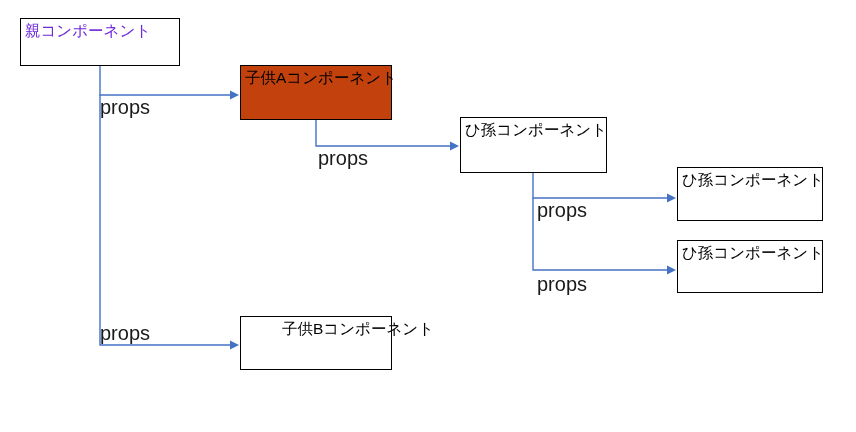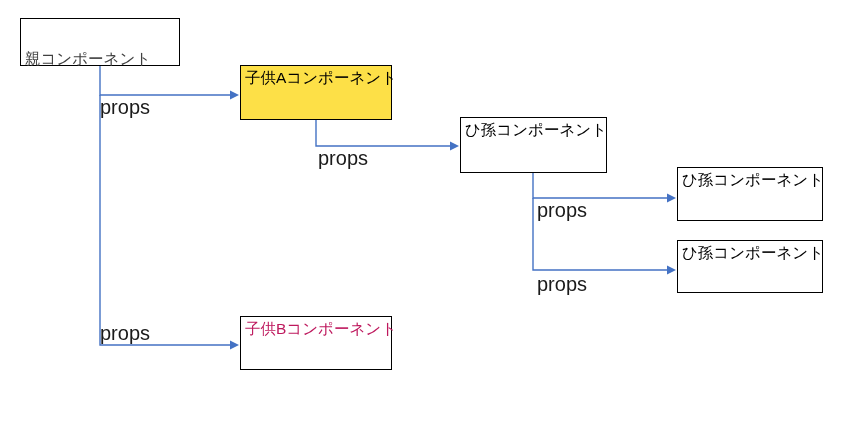--- a/index.html
+++ b/index.html
@@ -72,36 +72,36 @@
         <polygon points="676,198 667,193.4 667,202.6" fill="#4472c4"></polygon>
       </g>
       <g>
         <path d="M 533 198 L 533 270 L 670 270" fill="none" stroke="#4472c4" stroke-width="1.4"></path>
         <polygon points="676,270 667,265.4 667,274.6" fill="#4472c4"></polygon>
       </g>
     </svg>
 
   <div id="node-layer">
       <div class="node" style="left: 20px; top: 18px; width: 160px; height: 48px; border-color: rgb(0, 0, 0); background: rgb(255, 255, 255);">
-        <span class="node-label" style="color: #404040; margin-top: 28px;">親コンポーネント</span>
+        <span class="node-label" style="color: #6d28d9;">親コンポーネント</span>
       </div>
-      <div class="node" style="left: 240px; top: 65px; width: 152px; height: 55px; border-color: rgb(0, 0, 0); background: #fde047;">
+      <div class="node" style="left: 240px; top: 65px; width: 152px; height: 55px; border-color: rgb(0, 0, 0); background: #c2410c;">
         <span class="node-label" style="color: rgb(0, 0, 0);">子供Aコンポーネント</span>
       </div>
       <div class="node" style="left: 460px; top: 117px; width: 147px; height: 56px; border-color: rgb(0, 0, 0); background: rgb(255, 255, 255);">
         <span class="node-label" style="color: rgb(0, 0, 0);">ひ孫コンポーネント</span>
       </div>
       <div class="node" style="left: 677px; top: 167px; width: 146px; height: 54px; border-color: rgb(0, 0, 0); background: rgb(255, 255, 255);">
         <span class="node-label" style="color: rgb(0, 0, 0);">ひ孫コンポーネント</span>
       </div>
       <div class="node" style="left: 677px; top: 240px; width: 146px; height: 53px; border-color: rgb(0, 0, 0); background: rgb(255, 255, 255);">
         <span class="node-label" style="color: rgb(0, 0, 0);">ひ孫コンポーネント</span>
       </div>
       <div class="node" style="left: 240px; top: 316px; width: 152px; height: 54px; border-color: rgb(0, 0, 0); background: rgb(255, 255, 255);">
-        <span class="node-label" style="color: #be185d;">子供Bコンポーネント</span>
+        <span class="node-label" style="color: #000000; margin-left: 37px;">子供Bコンポーネント</span>
       </div>
     </div>
   <div id="label-layer">
       <div class="edge-label" style="left: 100px; top: 99px;">props</div>
       <div class="edge-label" style="left: 100px; top: 325px;">props</div>
       <div class="edge-label" style="left: 318px; top: 150px;">props</div>
       <div class="edge-label" style="left: 537px; top: 202px;">props</div>
       <div class="edge-label" style="left: 537px; top: 276px;">props</div>
     </div>
 

